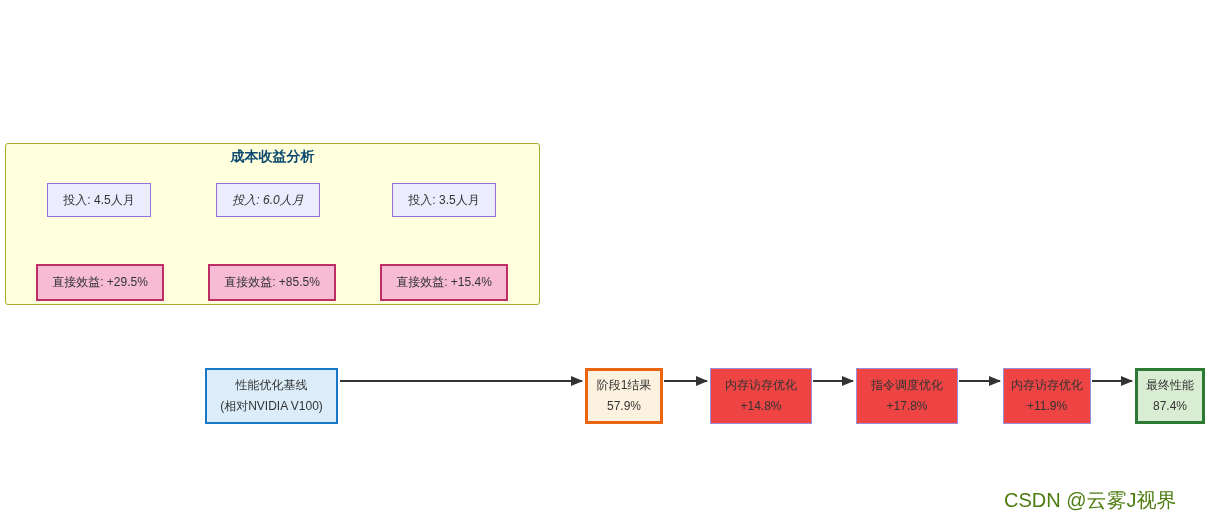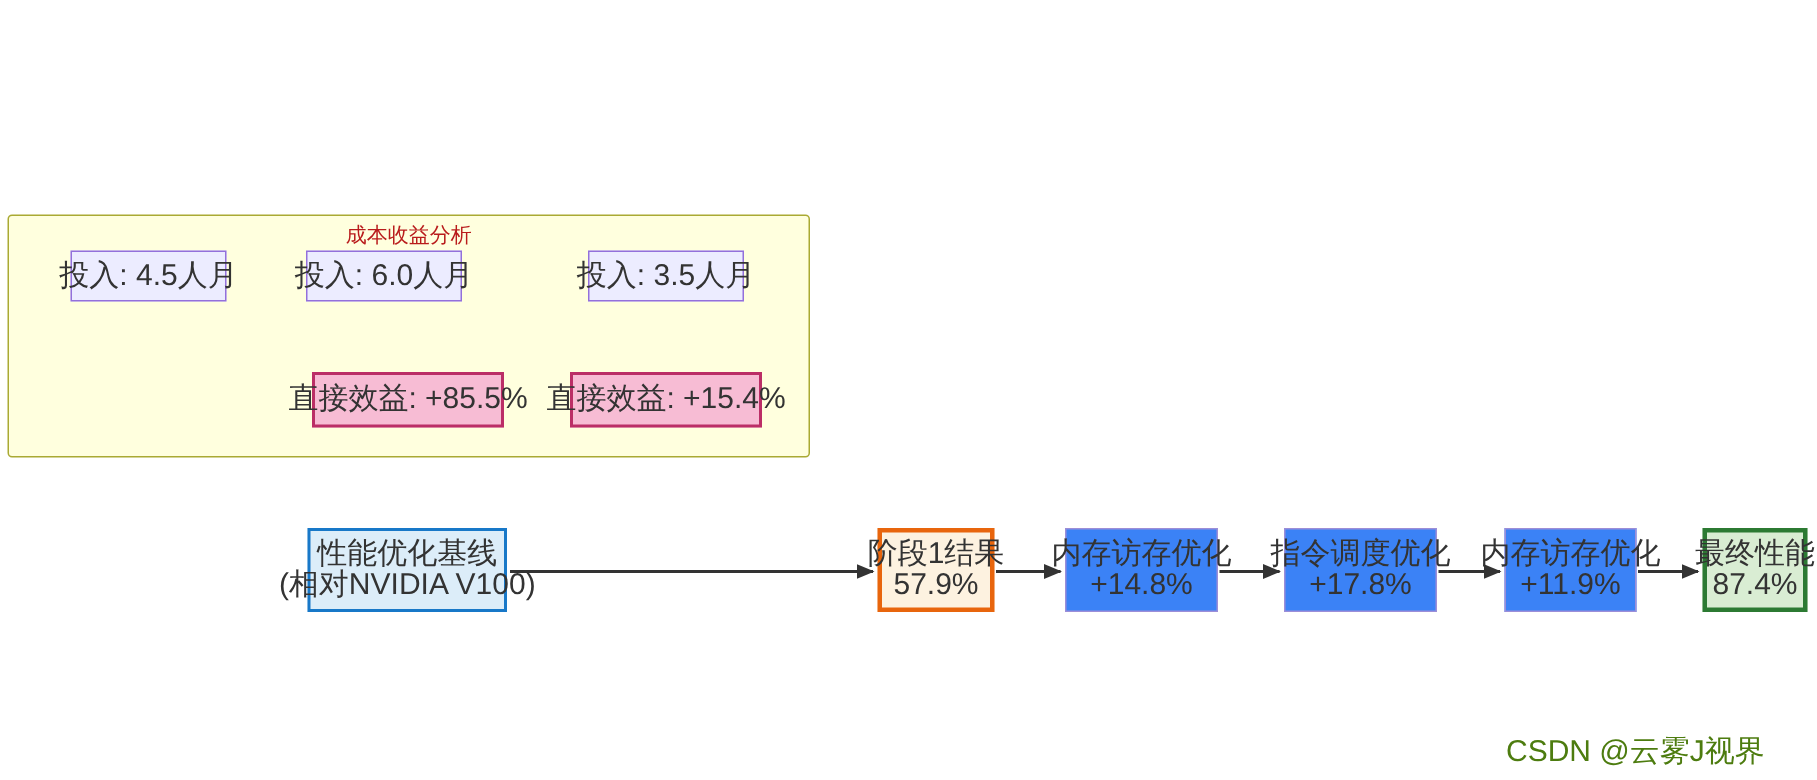--- a/index.html
+++ b/index.html
@@ -29,34 +29,36 @@
     border: 1px solid #aaaa33;
     border-radius: 3px;
     box-sizing: border-box;
   }
   .cluster-title {
     position: absolute;
     left: 0; top: 4px;
     width: 100%;
     text-align: center;
     font-size: 14px;
-    color: #b91c1c;
+    color: #0c4a6e;
+    font-weight: bold;
   }
   .node {
     position: absolute;
     box-sizing: border-box;
     display: flex;
     flex-direction: column;
     align-items: center;
     justify-content: center;
-    font-size: 20px;
+    font-size: 12px;
     color: #333333;
     text-align: center;
     white-space: nowrap;
     line-height: 21px;
+    margin-top: 16px;
   }
   .input-node {
     width: 104px; height: 34px;
     top: 167px;
     background: #ececff;
     border: 1px solid #9370db;
   }
   .benefit-node {
     width: 128px; height: 37px;
     top: 248px;
@@ -72,21 +74,21 @@
     left: 205px; width: 133px;
     background: #dcedf9;
     border: 2.5px solid #1878c8;
   }
   .stage1-node {
     left: 585px; width: 78px;
     background: #fdf2e0;
     border: 3px solid #e8650d;
   }
   .purple-node {
-    background: #3b82f6;
+    background: #ef4444;
     border: 1.5px solid #9c8ed8;
   }
   .stage-mem   { left: 710px;  width: 102px; }
   .stage-instr { left: 856px;  width: 102px; }
   .stage-vec   { left: 1003px; width: 88px;  }
   .final-node {
     left: 1135px; width: 70px;
     background: #d9edd3;
     border: 3px solid #2c7a33;
   }
@@ -121,23 +123,24 @@
     <line x1="813" y1="381" x2="853" y2="381" stroke="#333333" stroke-width="2" marker-end="url(#ah)"></line>
     <line x1="959" y1="381" x2="1000" y2="381" stroke="#333333" stroke-width="2" marker-end="url(#ah)"></line>
     <line x1="1092" y1="381" x2="1132" y2="381" stroke="#333333" stroke-width="2" marker-end="url(#ah)"></line>
   </svg>
 
   <div class="cluster">
     <div class="cluster-title">成本收益分析</div>
   </div>
 
   <div class="node input-node" style="left:47px;">投入: 4.5人月</div>
-  <div class="node input-node" style="left:204px;">投入: 6.0人月</div>
+  <div class="node input-node" style="left:216px;font-style:italic;">投入: 6.0人月</div>
   <div class="node input-node" style="left:392px;">投入: 3.5人月</div>
 
+  <div class="node benefit-node" style="left:36px;">直接效益: +29.5%</div>
   <div class="node benefit-node" style="left:208px;">直接效益: +85.5%</div>
   <div class="node benefit-node" style="left:380px;">直接效益: +15.4%</div>
 
   <div class="node flow-node baseline-node">
     <span>性能优化基线</span>
     <span>(相对NVIDIA V100)</span>
   </div>
 
   <div class="node flow-node stage1-node">
     <span>阶段1结果</span>

